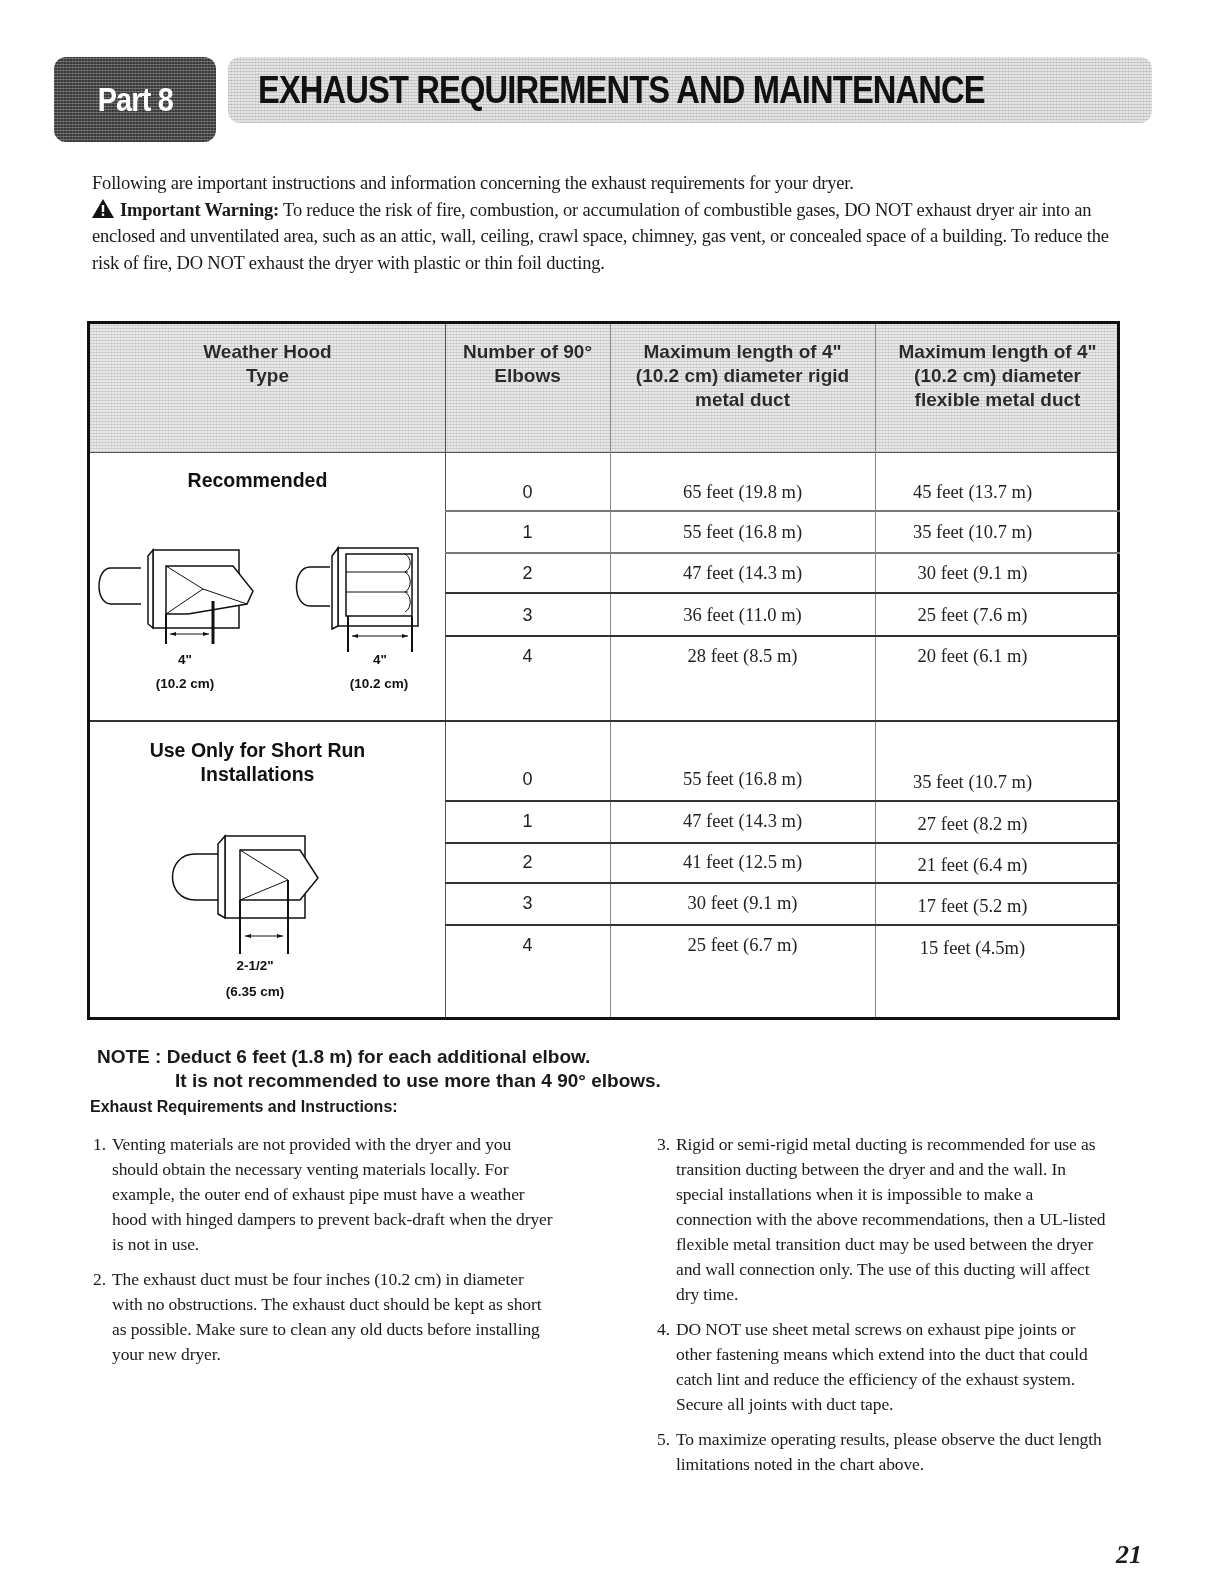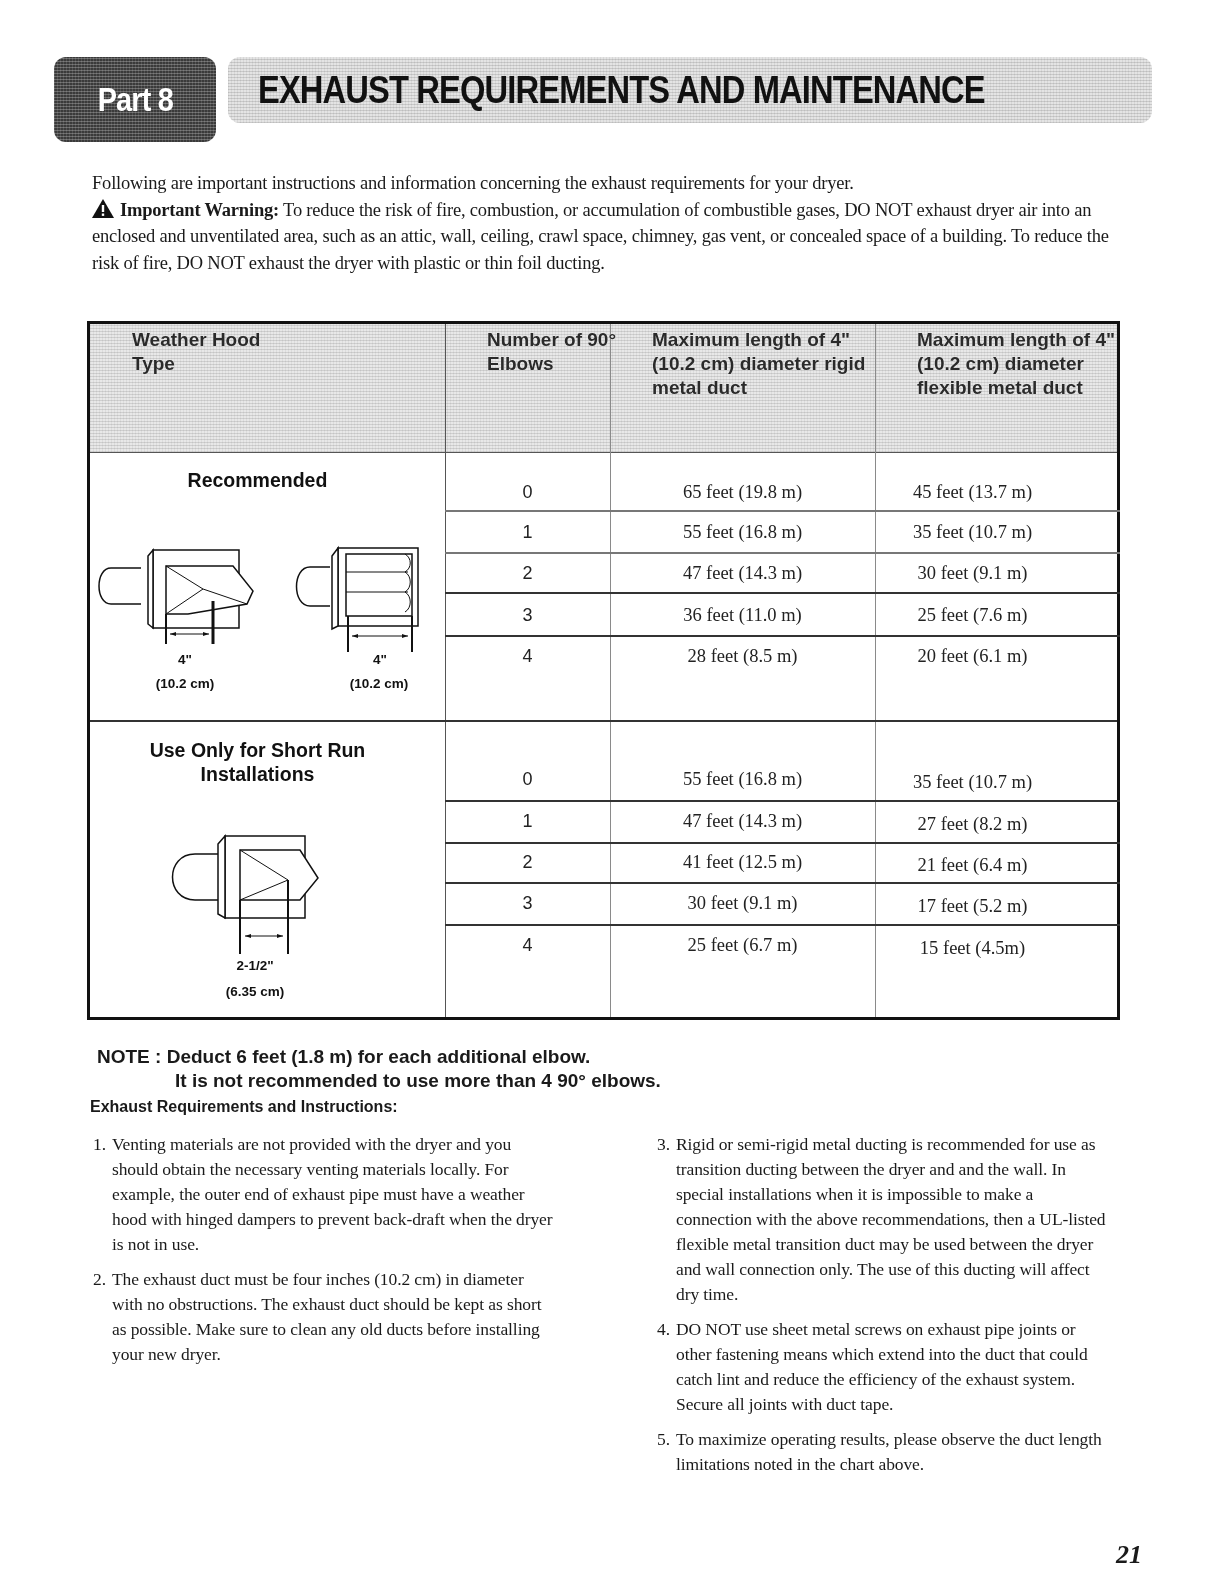--- a/index.html
+++ b/index.html
@@ -59,23 +59,22 @@
     background: repeating-linear-gradient(0deg, #cfcfcf 0 1px, #e8e8e8 1px 3px);
     border-bottom: 1.5px solid #555;
   }
   .thead::after {
     content: ""; position: absolute; inset: 0;
     background: repeating-linear-gradient(90deg, rgba(0,0,0,0.05) 0 1px, transparent 1px 3px);
   }
   .th {
     position: absolute; top: 0; height: 129px; z-index: 1;
     font-family: "Liberation Sans", sans-serif; font-weight: bold; font-size: 19px;
-    line-height: 24px; color: #2a2a2a; text-align: left; padding-top: 4px;
+    line-height: 24px; color: #2a2a2a; text-align: center; padding-top: 16px;
     text-shadow: 0 0 1px #fff;
-    margin-left: 42px;
   }
   .vline { position: absolute; top: 0; bottom: 0; width: 1px; background: #8a8a8a; }
   .vline.thick { background: #555; }
   .section-sep { position: absolute; left: 0; width: 100%; height: 1.5px; background: #333; }
 
   .type-label {
     position: absolute; font-family: "Liberation Sans", sans-serif; font-weight: bold;
     font-size: 19.5px; line-height: 24px; text-align: center; color: #111;
   }
   .dim-label {

